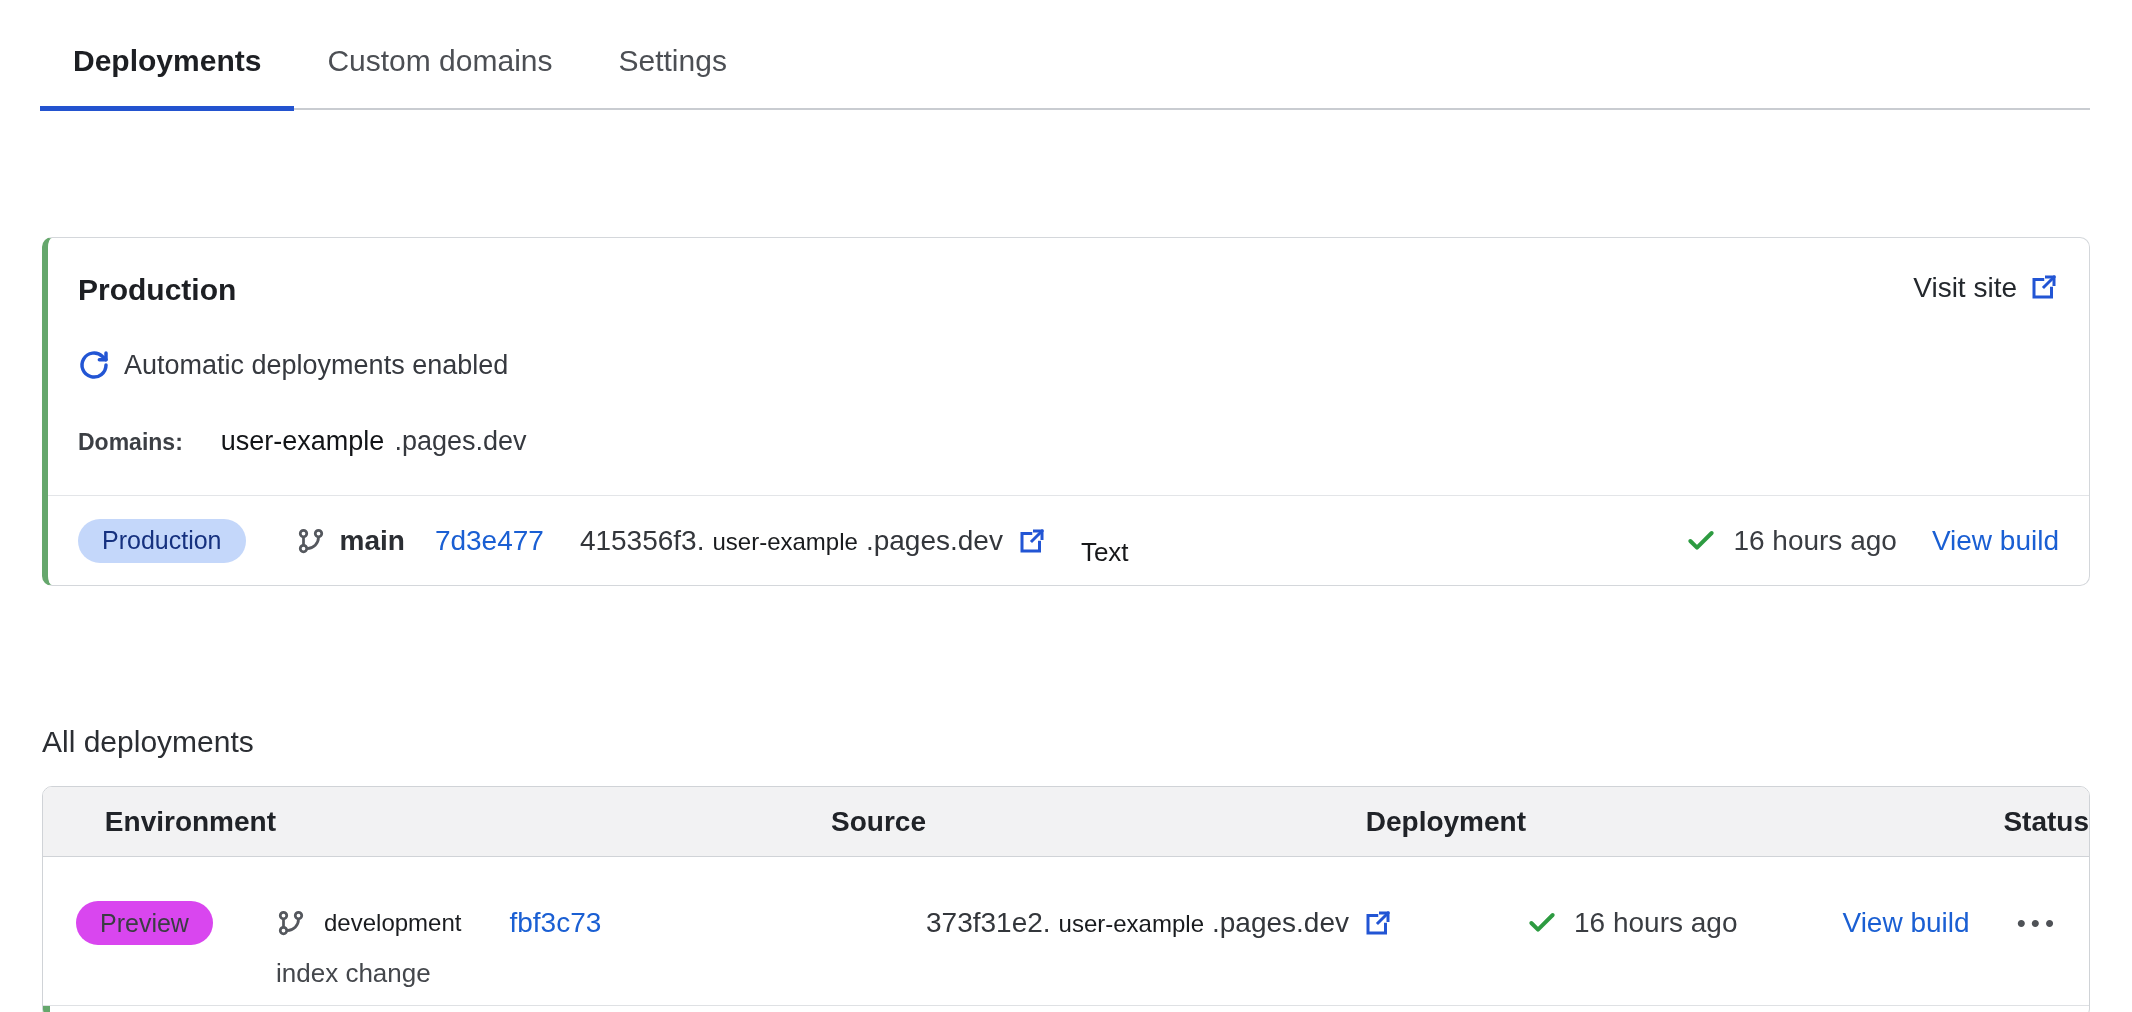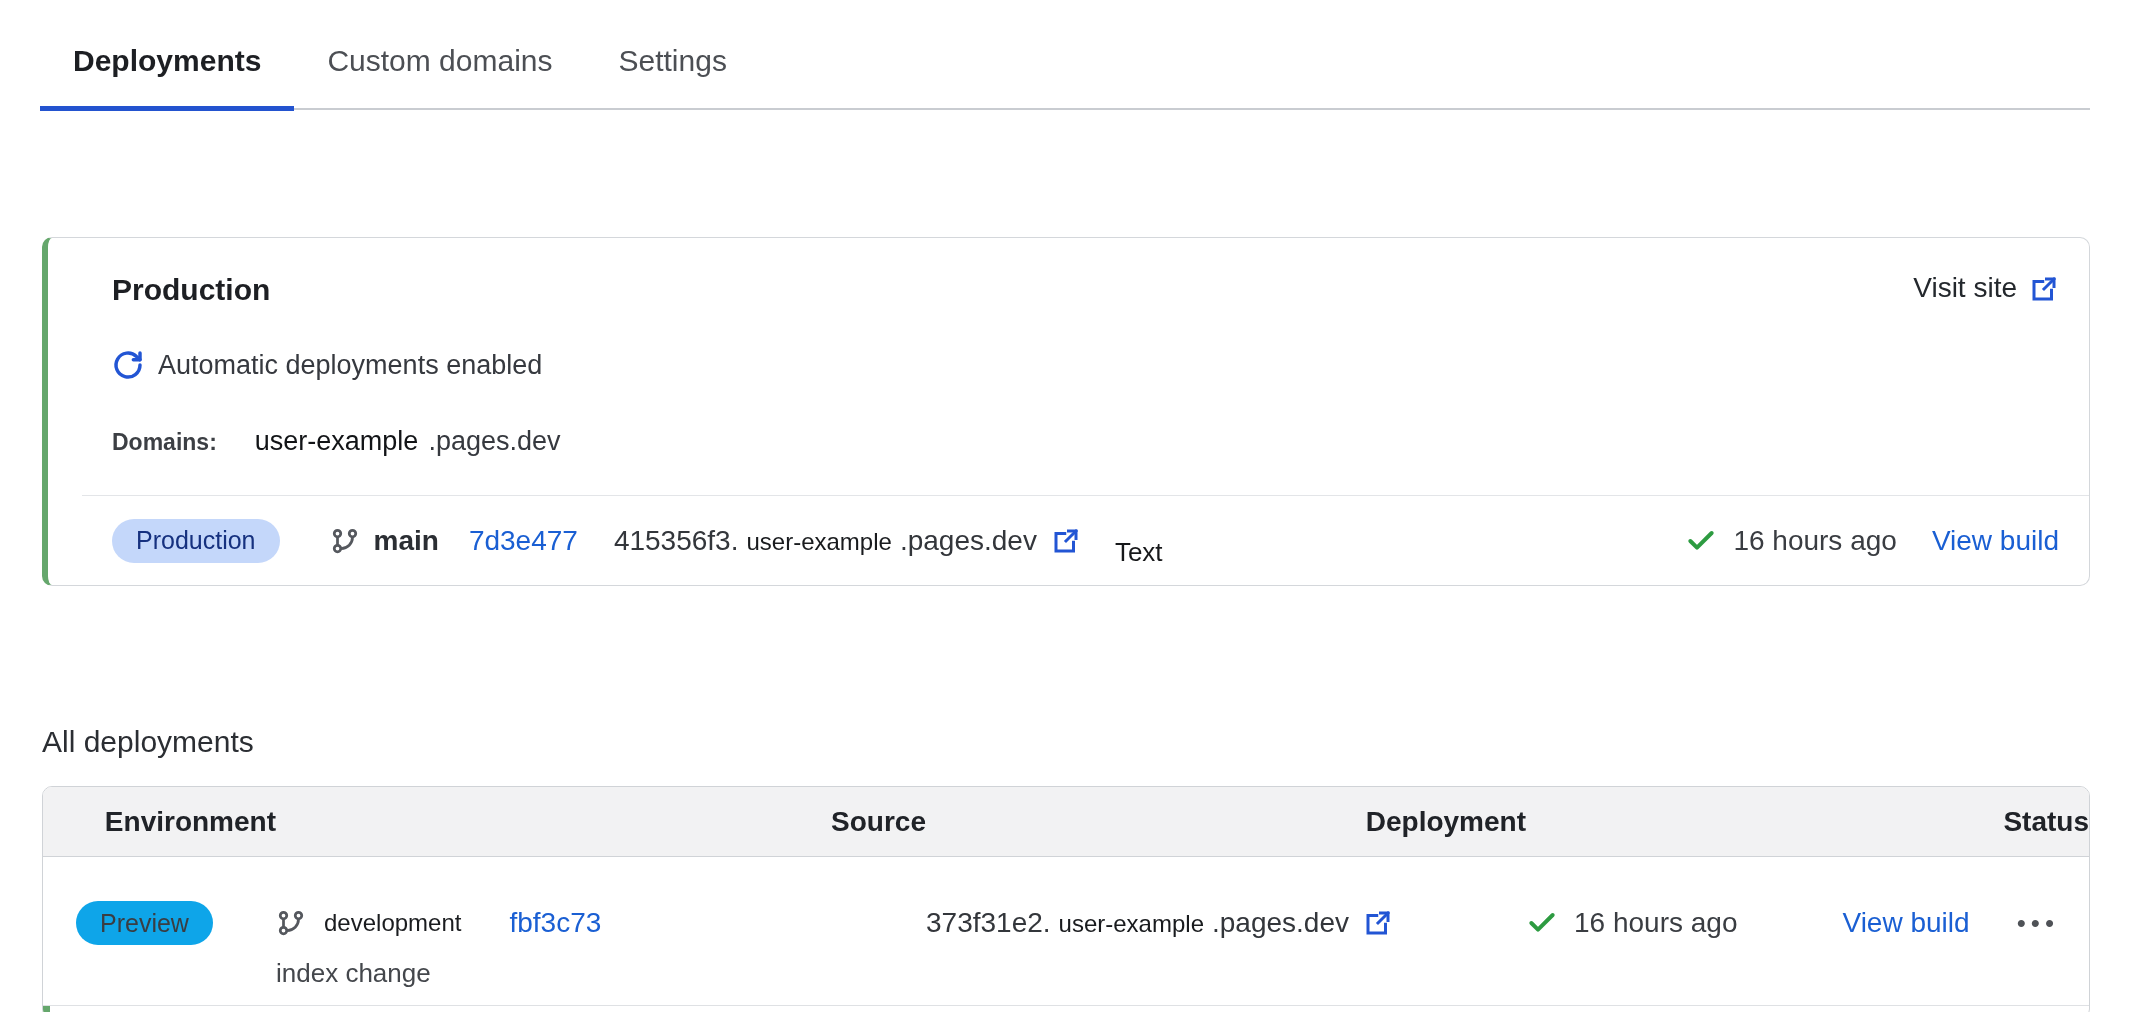--- a/index.html
+++ b/index.html
@@ -20,29 +20,29 @@
   .tab.active { font-weight: 700; color: #1d1f23; }
   .tab.active::after {
     content: ""; position: absolute; left: 0; right: 0; bottom: -3px;
     height: 5px; background: #2353cf;
   }
 
   
   .card {
     margin: 127px 42px 0 42px;
     border: 1px solid #d4d7db; border-left: 6px solid #65a76c;
-    border-radius: 10px; background: #fff; padding-left: 34px;
+    border-radius: 10px; background: #fff;
   }
   .card-head {
     display: flex; justify-content: space-between; align-items: flex-start;
     padding: 34px 30px 0 30px;
   }
   .card-title { font-size: 30px; line-height: 36px; font-weight: 700; color: #1d1f23; }
   .visit-site {
-    display: flex; align-items: flex-end; gap: 12px;
+    display: flex; align-items: flex-start; gap: 12px;
     font-size: 28px; color: #24282d; cursor: pointer;
   }
   .auto-row {
     display: flex; align-items: center; gap: 14px;
     margin: 38px 30px 0 30px; height: 38px;
     font-size: 27px; color: #36393f;
   }
   .domains-row {
     display: flex; align-items: baseline;
     margin: 42px 30px 6px 30px; height: 38px; padding-bottom: 0;
@@ -52,21 +52,21 @@
   .domain-suffix { font-size: 27px; color: #36393f; margin-left: 10px; }
   .card-divider { height: 1px; background: #e3e5e8; margin-top: 31px; }
   .deploy-row {
     height: 89px; display: flex; align-items: center; padding: 0 30px;
   }
   .badge {
     display: inline-flex; align-items: center; height: 44px;
     padding: 0 24px; border-radius: 24px; font-size: 25px; white-space: nowrap;
   }
   .badge.production { background: #c4d7fa; color: #16317f; }
-  .badge.preview { background: #0ea5e9; color: #3a3d42; }
+  .badge.preview { background: #d946ef; color: #3a3d42; }
   .branch-icon { margin-left: 50px; display: inline-flex; }
   .branch-name-main { font-size: 28px; font-weight: 700; color: #2b2e33; margin-left: 14px; }
   .commit-link { font-size: 28px; color: #1a5fd3; margin-left: 30px; cursor: pointer; }
   .url-group { display: flex; align-items: baseline; margin-left: 36px; }
   .url-prefix { font-size: 28px; color: #33363b; }
   .url-name { font-size: 24px; color: #191b1e; margin-left: 8px; }
   .url-suffix { font-size: 28px; color: #33363b; margin-left: 8px; }
   .ext-icon { display: inline-flex; margin-left: 14px; align-self: center; }
   .text-annotation { font-size: 26px; color: #17181a; margin-left: 34px; transform: translateY(12px); }
   .status-group { margin-left: auto; display: flex; align-items: center; }

